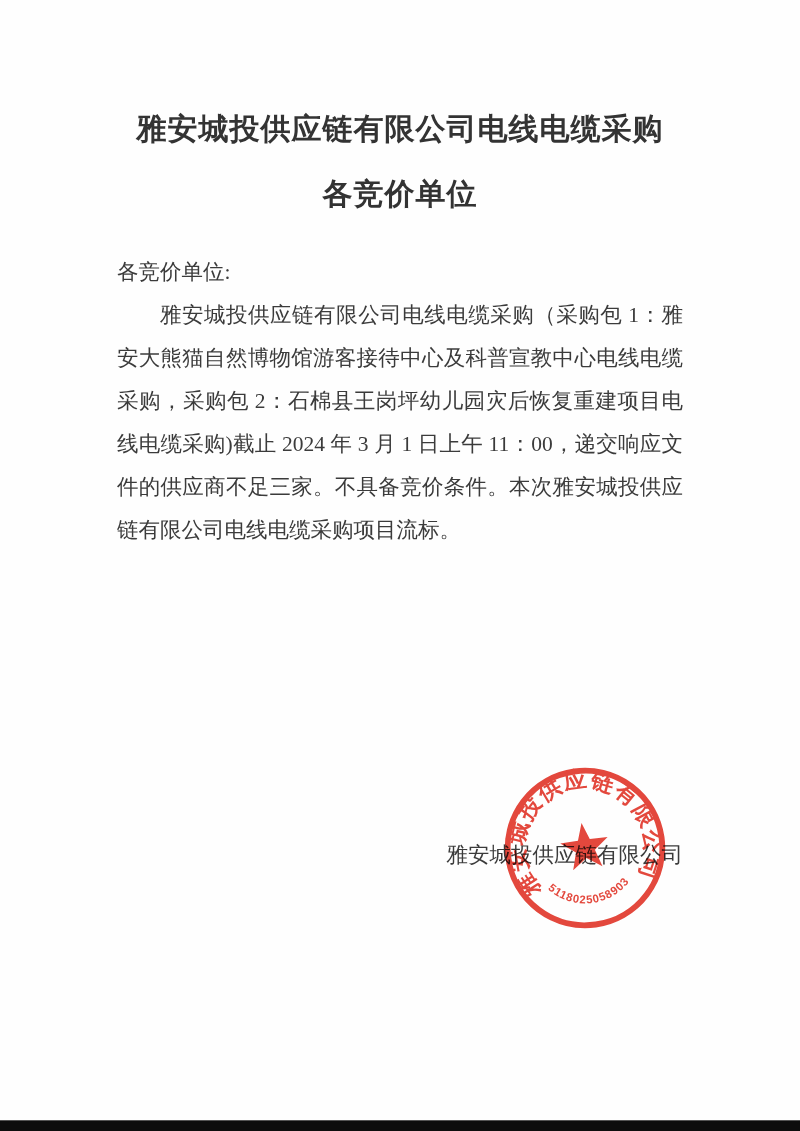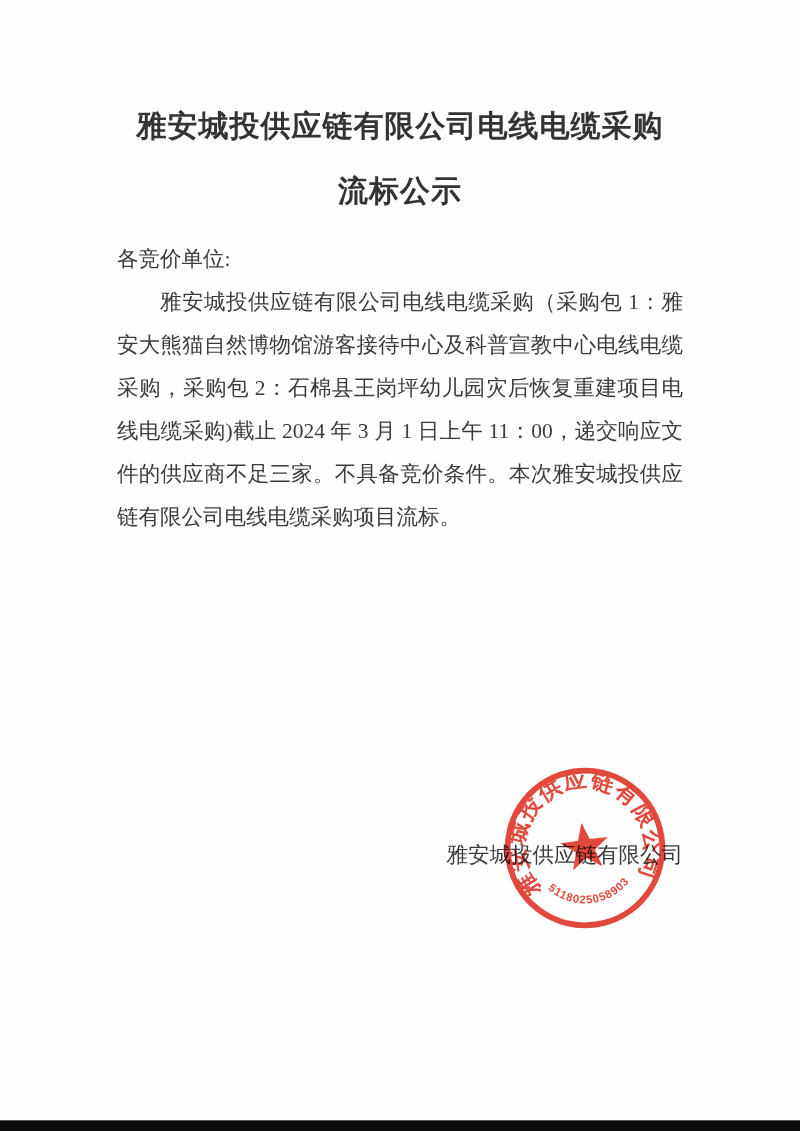--- a/index.html
+++ b/index.html
@@ -6,29 +6,29 @@
   .page{
     position:relative;
     width:800px;height:1131px;
     background:#fefefe;
     overflow:hidden;
     font-family:"Liberation Serif","DejaVu Serif",serif;
   }
   .doc-title{
     position:absolute;top:96px;left:0;width:100%;
     text-align:center;
-    font-family:Liberation Mono, monospace;
+    font-family:Liberation Sans, sans-serif;
     font-weight:700;
     font-size:30px;
     color:#333333;
     letter-spacing:1px;
   }
   .doc-title .t-line{line-height:65px;}
   .body-text{
-    position:absolute;top:238px;left:117px;width:566px;
+    position:absolute;top:251px;left:117px;width:566px;
     font-size:21.5px;line-height:43px;color:#3b3b3b;
     text-align:justify;
   }
   .body-text p{margin:0;text-indent:43px;}
   .body-text p.salutation{text-indent:0;}
   .signature{
     position:absolute;top:834px;right:117px;
     text-align:right;
     font-size:21.5px;line-height:43px;color:#3b3b3b;
     z-index:1;
@@ -53,21 +53,21 @@
     border-top:1px solid #555;
   }
 </style>
 </head>
 <body>
 
 <div class="page">
 
   <div class="doc-title">
     <div class="t-line">雅安城投供应链有限公司电线电缆采购</div>
-    <div class="t-line">流标公示</div>
+    <div class="t-line">各竞价单位</div>
   </div>
 
   <div class="body-text">
     <p class="salutation">各竞价单位:</p>
     <p>雅安城投供应链有限公司电线电缆采购（采购包 1：雅安大熊猫自然博物馆游客接待中心及科普宣教中心电线电缆采购，采购包 2：石棉县王岗坪幼儿园灾后恢复重建项目电线电缆采购)截止 2024 年 3 月 1 日上午 11：00，递交响应文件的供应商不足三家。不具备竞价条件。本次雅安城投供应链有限公司电线电缆采购项目流标。</p>
   </div>
 
   <div class="signature">
     <div>雅安城投供应链有限公司</div>
   </div>

